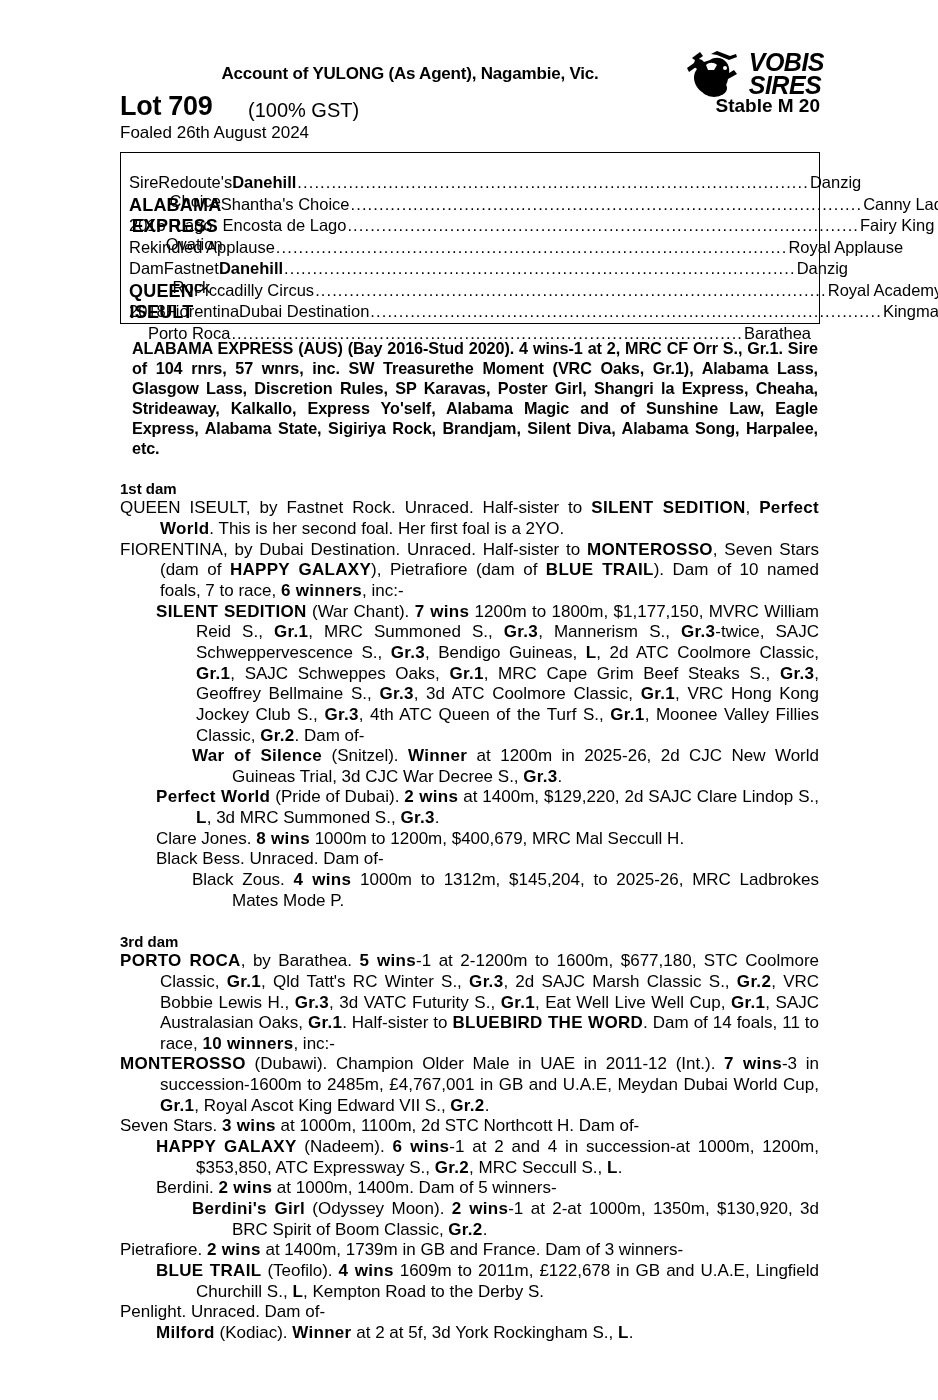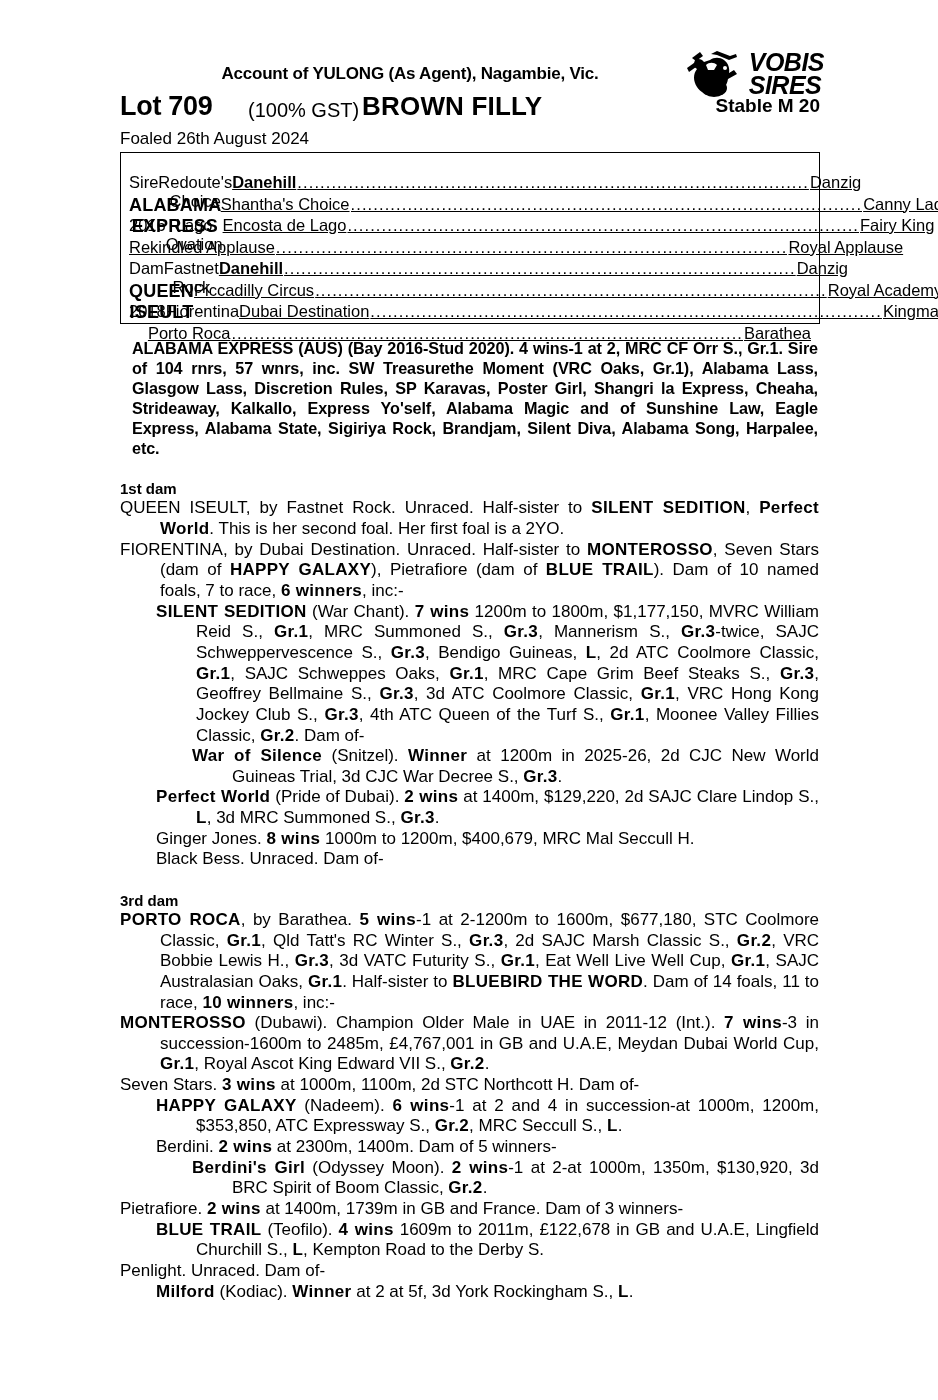--- a/index.html
+++ b/index.html
@@ -67,21 +67,21 @@
     font-size: 26px; font-weight: bold;
     letter-spacing: 0.2px;
   }
   .stable {
     position: absolute; right: 0; top: 4px;
     font-size: 19px; font-weight: bold;
   }
 
   .foaled-row {
     position: relative;
-    margin-top: 6px;
+    margin-top: 0;
     height: 26px;
     font-size: 17px;
   }
   .foaled { position: absolute; left: 0; top: 0; }
   .branded {
     position: absolute; left: 384px; top: 0;
     display: flex; align-items: baseline; white-space: nowrap;
   }
   .brand-sym {
     display: inline-block;
@@ -101,21 +101,21 @@
   .ped {
     margin-top: 12px;
     border: 1.6px solid #000;
     padding: 20px 8px 5px 8px;
     height: 172px;
     text-align: center;
   }
   .ped-row { display: flex; height: 21.5px; align-items: flex-start; }
   .ped-c1 { width: 202px; font-size: 16.5px; }
   .ped-c2 { width: 182px; font-size: 16.5px; }
-  .ped-c3 { flex: 1; font-size: 16.5px; text-decoration: underline; }
+  .ped-c3 { flex: 1; font-size: 16.5px; }
   .ped-c1.b, .ped-c3 .b { font-weight: bold; }
   .ped-c1.big { font-size: 18px; font-weight: bold; letter-spacing: 0.2px; }
 
   .lead {
     display: flex;
     align-items: baseline;
     width: 100%;
     white-space: nowrap;
   }
   .lead .l { flex: 0 0 auto; }
@@ -184,21 +184,20 @@
         <div>VOBIS</div>
         <div>SIRES</div>
       </div>
     </div>
 
     <div class="account">Account of YULONG (As Agent), Nagambie, Vic.</div>
 
     <div class="lotline">
       <span class="lot-no">Lot 709</span>
       <span class="gst">(100% GST)</span>
-      <span class="colour-sex">BROWN FILLY</span>
       <span class="stable">Stable M 20</span>
     </div>
 
     <div class="foaled-row">
       <span class="foaled">Foaled 26th August 2024</span>
     </div>
   </div>
 
   <div class="ped" id="ped-table">
       <div class="ped-row">
@@ -293,28 +292,29 @@
 
   <div class="sire-sum">ALABAMA EXPRESS (AUS) (Bay 2016-Stud 2020). 4 wins-1 at 2, MRC CF Orr S., Gr.1. Sire of 104 rnrs, 57 wnrs, inc. SW Treasurethe Moment (VRC Oaks, Gr.1), Alabama Lass, Glasgow Lass, Discretion Rules, SP Karavas, Poster Girl, Shangri la Express, Cheaha, Strideaway, Kalkallo, Express Yo'self, Alabama Magic and of Sunshine Law, Eagle Express, Alabama State, Sigiriya Rock, Brandjam, Silent Diva, Alabama Song, Harpalee, etc.</div>
 
   <div id="dam-sections">
       <div class="dam-head">1st dam</div>
       <p class="p ind1"><span>QUEEN ISEULT, by Fastnet Rock. Unraced. Half-sister to </span><b class="nb">SILENT SEDITION</b><span>, </span><b class="nb">Perfect World</b><span>. This is her second foal. Her first foal is a 2YO.</span></p>
       <p class="p ind1"><span>FIORENTINA, by Dubai Destination. Unraced. Half-sister to </span><b class="nb">MONTEROSSO</b><span>, Seven Stars (dam of </span><b class="nb">HAPPY GALAXY</b><span>), Pietrafiore (dam of </span><b class="nb">BLUE TRAIL</b><span>). Dam of 10 named foals, 7 to race, </span><b class="nb">6 winners</b><span>, inc:-</span></p>
       <p class="p ind2"><b class="nb">SILENT SEDITION</b><span> (War Chant). </span><b class="nb">7 wins</b><span> 1200m to 1800m, $1,177,150, MVRC William Reid S., </span><b class="nb">Gr.1</b><span>, MRC Summoned S., </span><b class="nb">Gr.3</b><span>, Mannerism S., </span><b class="nb">Gr.3</b><span>-twice, SAJC Schweppervescence S., </span><b class="nb">Gr.3</b><span>, Bendigo Guineas, </span><b class="nb">L</b><span>, 2d ATC Coolmore Classic, </span><b class="nb">Gr.1</b><span>, SAJC Schweppes Oaks, </span><b class="nb">Gr.1</b><span>, MRC Cape Grim Beef Steaks S., </span><b class="nb">Gr.3</b><span>, Geoffrey Bellmaine S., </span><b class="nb">Gr.3</b><span>, 3d ATC Coolmore Classic, </span><b class="nb">Gr.1</b><span>, VRC Hong Kong Jockey Club S., </span><b class="nb">Gr.3</b><span>, 4th ATC Queen of the Turf S., </span><b class="nb">Gr.1</b><span>, Moonee Valley Fillies Classic, </span><b class="nb">Gr.2</b><span>. Dam of-</span></p>
       <p class="p ind3"><b class="nb">War of Silence</b><span> (Snitzel). </span><b class="nb">Winner</b><span> at 1200m in 2025-26, 2d CJC New World Guineas Trial, 3d CJC War Decree S., </span><b class="nb">Gr.3</b><span>.</span></p>
       <p class="p ind2"><b class="nb">Perfect World</b><span> (Pride of Dubai). </span><b class="nb">2 wins</b><span> at 1400m, $129,220, 2d SAJC Clare Lindop S., </span><b class="nb">L</b><span>, 3d MRC Summoned S., </span><b class="nb">Gr.3</b><span>.</span></p>
-      <p class="p ind2"><span>Ginger Jones. </span><b class="nb">8 wins</b><span> 1000m to 1200m, $400,679, MRC Mal Seccull H.</span></p>
+      <p class="p ind2"><span>Clare Jones. </span><b class="nb">8 wins</b><span> 1000m to 1200m, $400,679, MRC Mal Seccull H.</span></p>
       <p class="p ind2"><span>Black Bess. Unraced. Dam of-</span></p>
+      <p class="p ind3"><span>Black Zous. </span><b class="nb">4 wins</b><span> 1000m to 1312m, $145,204, to 2025-26, MRC Ladbrokes Mates Mode P.</span></p>
       <div class="dam-head">3rd dam</div>
       <p class="p ind1"><b class="nb">PORTO ROCA</b><span>, by Barathea. </span><b class="nb">5 wins</b><span>-1 at 2-1200m to 1600m, $677,180, STC Coolmore Classic, </span><b class="nb">Gr.1</b><span>, Qld Tatt's RC Winter S., </span><b class="nb">Gr.3</b><span>, 2d SAJC Marsh Classic S., </span><b class="nb">Gr.2</b><span>, VRC Bobbie Lewis H., </span><b class="nb">Gr.3</b><span>, 3d VATC Futurity S., </span><b class="nb">Gr.1</b><span>, Eat Well Live Well Cup, </span><b class="nb">Gr.1</b><span>, SAJC Australasian Oaks, </span><b class="nb">Gr.1</b><span>. Half-sister to </span><b class="nb">BLUEBIRD THE WORD</b><span>. Dam of 14 foals, 11 to race, </span><b class="nb">10 winners</b><span>, inc:-</span></p>
       <p class="p ind1"><b class="nb">MONTEROSSO</b><span> (Dubawi). Champion Older Male in UAE in 2011-12 (Int.). </span><b class="nb">7 wins</b><span>-3 in succession-1600m to 2485m, £4,767,001 in GB and U.A.E, Meydan Dubai World Cup, </span><b class="nb">Gr.1</b><span>, Royal Ascot King Edward VII S., </span><b class="nb">Gr.2</b><span>.</span></p>
       <p class="p ind1"><span>Seven Stars. </span><b class="nb">3 wins</b><span> at 1000m, 1100m, 2d STC Northcott H. Dam of-</span></p>
       <p class="p ind2"><b class="nb">HAPPY GALAXY</b><span> (Nadeem). </span><b class="nb">6 wins</b><span>-1 at 2 and 4 in succession-at 1000m, 1200m, $353,850, ATC Expressway S., </span><b class="nb">Gr.2</b><span>, MRC Seccull S., </span><b class="nb">L</b><span>.</span></p>
-      <p class="p ind2"><span>Berdini. </span><b class="nb">2 wins</b><span> at 2300m, 1400m. Dam of 5 winners-</span></p>
+      <p class="p ind2"><span>Berdini. </span><b class="nb">2 wins</b><span> at 1000m, 1400m. Dam of 5 winners-</span></p>
       <p class="p ind3"><b class="nb">Berdini's Girl</b><span> (Odyssey Moon). </span><b class="nb">2 wins</b><span>-1 at 2-at 1000m, 1350m, $130,920, 3d BRC Spirit of Boom Classic, </span><b class="nb">Gr.2</b><span>.</span></p>
       <p class="p ind1"><span>Pietrafiore. </span><b class="nb">2 wins</b><span> at 1400m, 1739m in GB and France. Dam of 3 winners-</span></p>
       <p class="p ind2"><b class="nb">BLUE TRAIL</b><span> (Teofilo). </span><b class="nb">4 wins</b><span> 1609m to 2011m, £122,678 in GB and U.A.E, Lingfield Churchill S., </span><b class="nb">L</b><span>, Kempton Road to the Derby S.</span></p>
       <p class="p ind1"><span>Penlight. Unraced. Dam of-</span></p>
       <p class="p ind2"><b class="nb">Milford</b><span> (Kodiac). </span><b class="nb">Winner</b><span> at 2 at 5f, 3d York Rockingham S., </span><b class="nb">L</b><span>.</span></p>
     </div>
 
 </div>
 
 </body></html>

